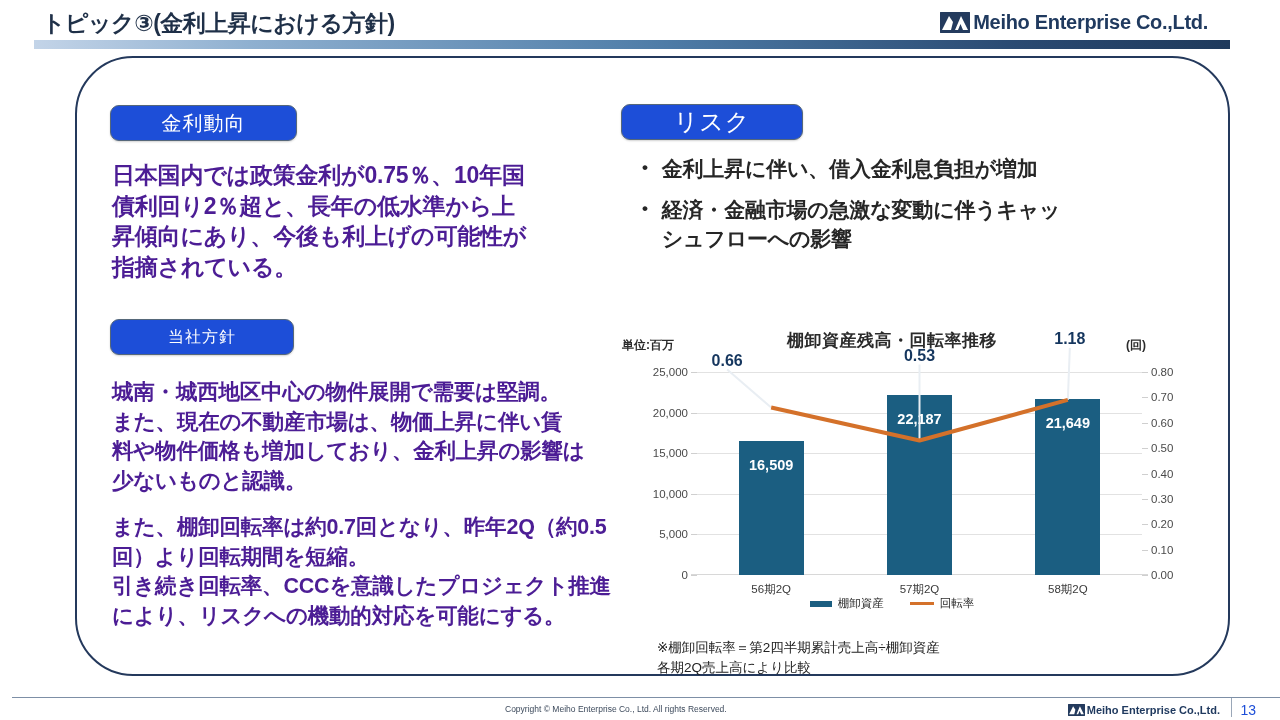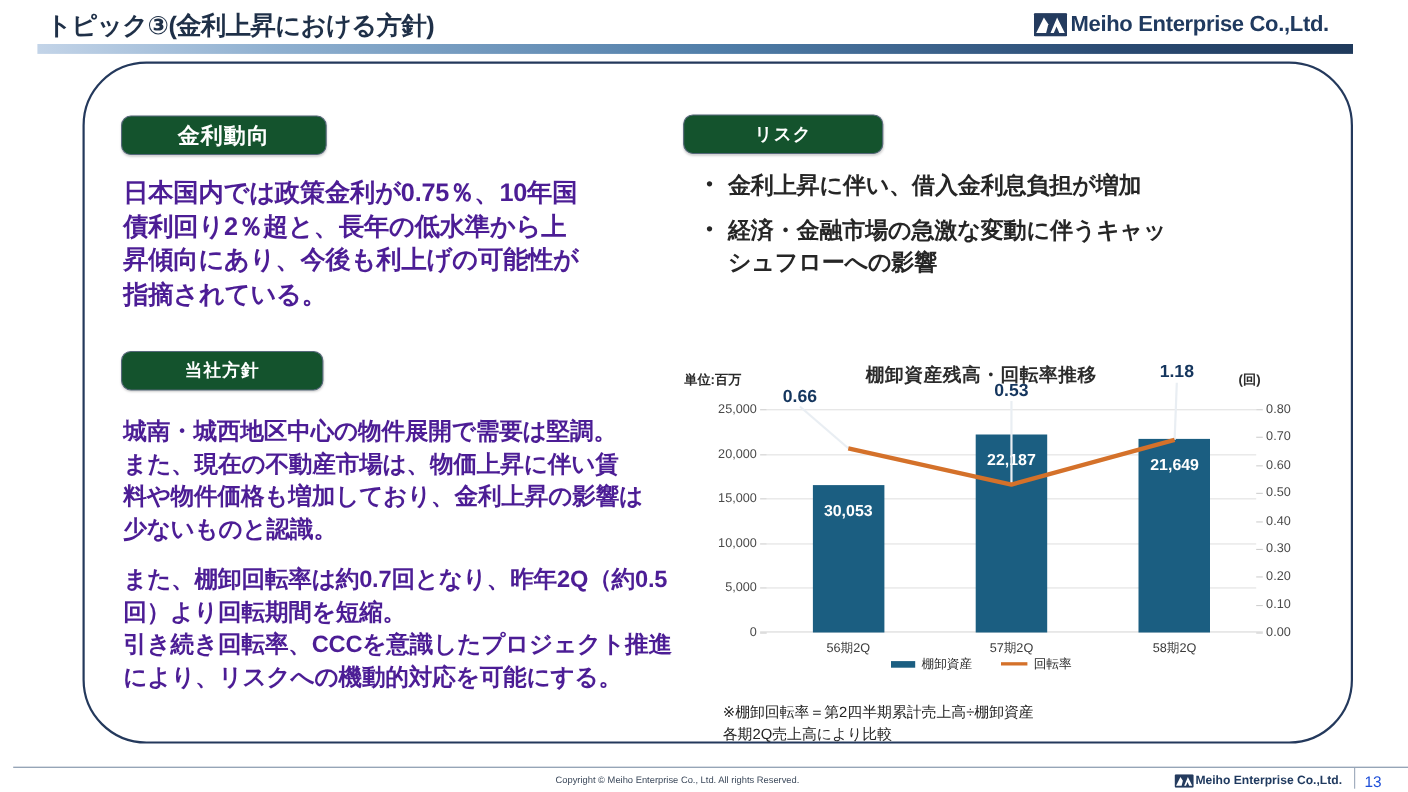--- a/index.html
+++ b/index.html
@@ -38,31 +38,31 @@
   
   .panel{
     position:absolute;left:63px;top:56px;width:1155px;height:620px;
     border:2.5px solid #24395c;border-radius:58px;
     box-sizing:border-box;background:transparent;
   }
 
   
   .pill{
     position:absolute;
-    background:#14532d;
+    background:#1d4ed8;
     border:1.5px solid #56687a;
     border-radius:9px;
-    color:#ffffff;font-weight:bold;
+    color:#ffffff;font-weight:normal;
     display:flex;align-items:center;justify-content:center;
     box-shadow:0 1px 2px rgba(0,0,0,.18);
     letter-spacing:1px;
   }
   #pill-rates{left:98px;top:105px;width:185px;height:34px;font-size:20px;}
   #pill-policy{left:98px;top:319px;width:182px;height:34px;font-size:16px;}
-  #pill-risk{left:609px;top:104px;width:180px;height:34px;font-size:16px;}
+  #pill-risk{left:609px;top:104px;width:180px;height:34px;font-size:24px;}
 
   
   .para{
     position:absolute;
     font-weight:bold;
     color:#4c1d95;
     line-height:1.33;
     letter-spacing:-0.2px;
     white-space:pre-line;
   }
@@ -250,21 +250,21 @@
         <div class="tickmark" style="top: 101.5px; left: 445px;"></div>
         <div class="ytick-r" style="top: 76.125px;">0.50</div>
         <div class="tickmark" style="top: 76.125px; left: 445px;"></div>
         <div class="ytick-r" style="top: 50.75px;">0.60</div>
         <div class="tickmark" style="top: 50.75px; left: 445px;"></div>
         <div class="ytick-r" style="top: 25.375px;">0.70</div>
         <div class="tickmark" style="top: 25.375px; left: 445px;"></div>
         <div class="ytick-r" style="top: 0px;">0.80</div>
         <div class="tickmark" style="top: 0px; left: 445px;"></div>
         <div class="bar" style="left: 41.5333px; width: 65.2667px; height: 134.053px; background: rgb(27, 94, 129);"></div>
-        <div class="bar-label" style="left: 41.5333px; width: 65.2667px; bottom: 102.053px;">30,053</div>
+        <div class="bar-label" style="left: 41.5333px; width: 65.2667px; bottom: 102.053px;">16,509</div>
         <div class="cat-label" style="left: 0px; width: 148.333px;">56期2Q</div>
         <div class="bar" style="left: 189.867px; width: 65.2667px; height: 180.158px; background: rgb(27, 94, 129);"></div>
         <div class="bar-label" style="left: 189.867px; width: 65.2667px; bottom: 148.158px;">22,187</div>
         <div class="cat-label" style="left: 148.333px; width: 148.333px;">57期2Q</div>
         <div class="bar" style="left: 338.2px; width: 65.2667px; height: 175.79px; background: rgb(27, 94, 129);"></div>
         <div class="bar-label" style="left: 338.2px; width: 65.2667px; bottom: 143.79px;">21,649</div>
         <div class="cat-label" style="left: 296.667px; width: 148.333px;">58期2Q</div>
         <svg width="445" height="203" style="position: absolute; left: 0px; top: 0px; overflow: visible;">
           <line x1="74.16666666666667" y1="35.525000000000006" x2="30.16666666666667" y2="-2.4749999999999943" stroke="#e9eef3" stroke-width="2"></line>
           <line x1="222.5" y1="68.51250000000002" x2="222.5" y2="-7.487499999999983" stroke="#e9eef3" stroke-width="2"></line>

